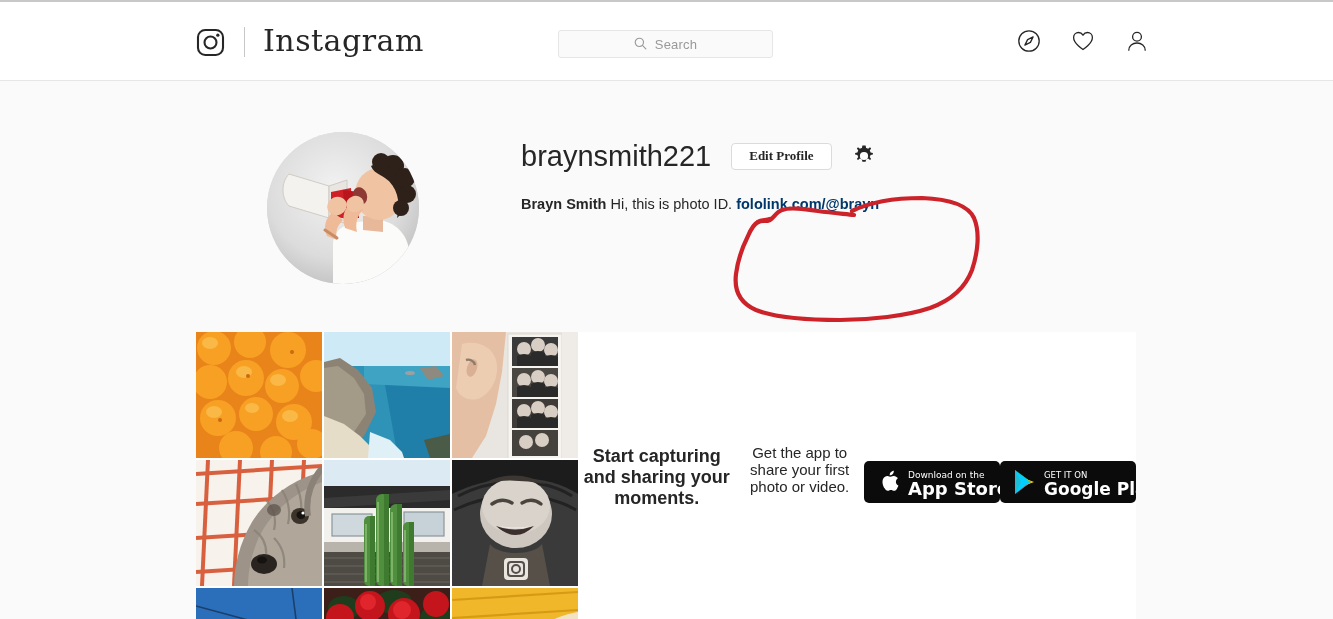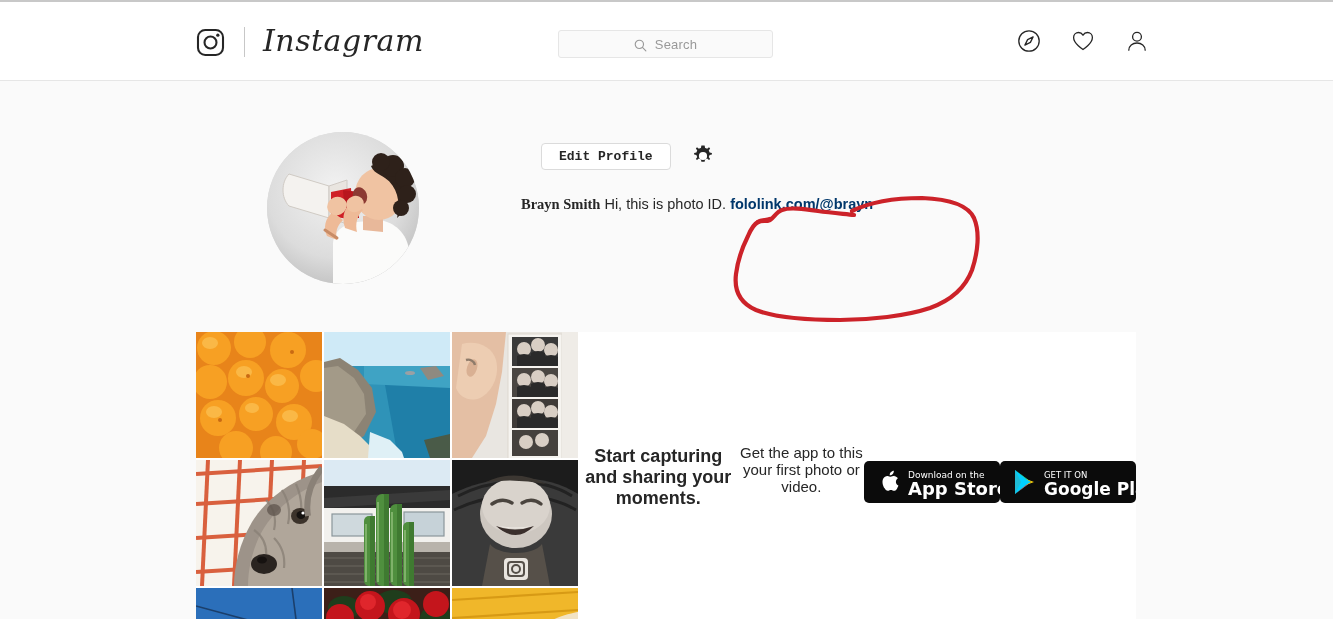--- a/index.html
+++ b/index.html
@@ -54,21 +54,20 @@
   }
   .nav-divider {
     width: 1px;
     height: 30px;
     background: #c7c7c7;
     margin: 0 18px 0 19px;
   }
   .wordmark {
     font-family: "DejaVu Serif", serif;
     font-size: 30px;
-    font-style: italic;
     font-weight: 400;
     letter-spacing: 0.5px;
     color: #262626;
     line-height: 1;
     padding-bottom: 3px;
   }
 
   .search-box {
     position: absolute;
     left: 558px;
@@ -78,21 +77,21 @@
     background: #fafafa;
     border: 1px solid #e6e6e6;
     border-radius: 3px;
     display: flex;
     align-items: center;
     justify-content: center;
     box-sizing: border-box;
   }
   .search-inner {
     display: flex;
-    align-items: flex-end;
+    align-items: flex-start;
     gap: 8px;
   }
   .search-placeholder {
     font-size: 13px;
     color: #999999;
     letter-spacing: 0.2px;
   }
 
   .nav-icons {
     position: absolute;
@@ -147,21 +146,21 @@
     line-height: 34px;
     letter-spacing: 0px;
   }
   .edit-profile-btn {
     margin-left: 20px;
     height: 27px;
     padding: 0 17px;
     border: 1px solid #dbdbdb;
     border-radius: 4px;
     background: #ffffff;
-    font-family: Liberation Mono, monospace;
+    font-family: Liberation Serif, serif;
     font-size: 13px;
     font-weight: bold;
     color: #262626;
     cursor: pointer;
     display: flex;
     align-items: center;
     justify-content: center;
     box-sizing: border-box;
   }
   .gear-btn {
@@ -180,21 +179,21 @@
   .stat-num { font-weight: bold; }
   .stat:nth-child(1) { width: 90px; }
   .stat:nth-child(2) { width: 106px; }
 
   .bio-row {
     margin-top: 20px;
     font-size: 14.5px;
     line-height: 19px;
     color: #262626;
   }
-  .bio-name { font-weight: bold; font-family: Liberation Serif, serif; }
+  .bio-name { font-weight: bold; }
   .bio-link {
     color: #00376b;
     font-weight: bold;
     text-decoration: none;
     cursor: pointer;
   }
 
   
   .content-card {
     position: absolute;
@@ -345,20 +344,21 @@
       <ellipse cx="70" cy="74" rx="10" ry="9" fill="#f0c3a2" transform="rotate(-25 70 74)"></ellipse>
       <ellipse cx="88" cy="72" rx="9" ry="8" fill="#f0c3a2" transform="rotate(-20 88 72)"></ellipse>
 
       <path d="M58 98 L70 106" stroke="#c98c66" stroke-width="3" stroke-linecap="round"></path>
     </svg>
   </div>
 
   <div class="profile-meta">
 
     <div class="username-row">
+      <span class="username">braynsmith221</span>
       <button class="edit-profile-btn">Edit Profile</button>
       <svg class="gear-btn" viewBox="0 0 24 24">
         <path d="M12 1.6 l1.6 0 0.5 2.3 a8.4 8.4 0 0 1 2.0 0.84 l1.9-1.4 1.14 1.14 -1.4 1.9 a8.4 8.4 0 0 1 0.84 2.0 l2.3 0.5 0 1.6 -2.3 0.5 a8.4 8.4 0 0 1 -0.84 2.0 l1.4 1.9 -1.14 1.14 -1.9-1.4 a8.4 8.4 0 0 1 -2.0 0.84 l-0.5 2.3 -1.6 0 -1.6 0 -0.5-2.3 a8.4 8.4 0 0 1 -2.0-0.84 l-1.9 1.4 -1.14-1.14 1.4-1.9 a8.4 8.4 0 0 1 -0.84-2.0 l-2.3-0.5 0-1.6 2.3-0.5 a8.4 8.4 0 0 1 0.84-2.0 l-1.4-1.9 1.14-1.14 1.9 1.4 a8.4 8.4 0 0 1 2.0-0.84 l0.5-2.3 Z" fill="#262626"></path>
         <circle cx="12" cy="12" r="4.1" fill="#ffffff"></circle>
       </svg>
     </div>
 
 
     <div class="bio-row">
       <span class="bio-name">Brayn Smith</span>
@@ -638,21 +638,21 @@
         <path d="M56 126 C58 92 78 60 106 44 C116 38 126 36 126 36 L126 126 Z" fill="#efd9ad"></path>
         <ellipse cx="104" cy="70" rx="26" ry="34" fill="#f6ecd6" transform="rotate(-28 104 70)"></ellipse>
         <ellipse cx="96" cy="84" rx="16" ry="22" fill="#e7d0a2" opacity="0.65" transform="rotate(-28 96 84)"></ellipse>
       </svg>
     </div>
 
   </div>
 
   <div class="empty-state">
     <div class="empty-title">Start capturing and sharing your moments.</div>
-    <div class="empty-sub">Get the app to this your first photo or video.</div>
+    <div class="empty-sub">Get the app to share your first photo or video.</div>
     <div class="badges">
 
       <svg class="badge" width="136" height="42" viewBox="0 0 136 42">
         <rect width="136" height="42" rx="5" fill="#0b0b0b"></rect>
         <path d="M30.5 14.8 c-1.6 0 -3 1 -3.8 1 c-0.8 0 -2 -1 -3.3 -0.9 c-1.7 0 -3.2 1 -4.1 2.5 c-1.7 3 -0.4 7.5 1.3 9.9 c0.8 1.2 1.8 2.5 3.1 2.5 c1.2 0 1.7 -0.8 3.2 -0.8 c1.5 0 1.9 0.8 3.2 0.8 c1.3 0 2.2 -1.2 3 -2.4 c0.9 -1.4 1.3 -2.7 1.3 -2.8 c0 0 -2.5 -1 -2.5 -3.8 c0 -2.4 1.9 -3.5 2 -3.6 c-1.1 -1.6 -2.8 -1.8 -3.4 -1.9 Z" fill="#ffffff"></path>
         <path d="M28.8 12.9 c0.7 -0.8 1.1 -2 1 -3.2 c-1 0 -2.3 0.7 -3 1.5 c-0.7 0.7 -1.2 1.9 -1.1 3.1 c1.1 0.1 2.3 -0.6 3.1 -1.4 Z" fill="#ffffff"></path>
         <text x="44" y="17" font-family="DejaVu Sans, sans-serif" font-size="9" fill="#ffffff">Download on the</text>
         <text x="44" y="34" font-family="DejaVu Sans, sans-serif" font-size="18" font-weight="bold" fill="#ffffff">App Store</text>
       </svg>
 

